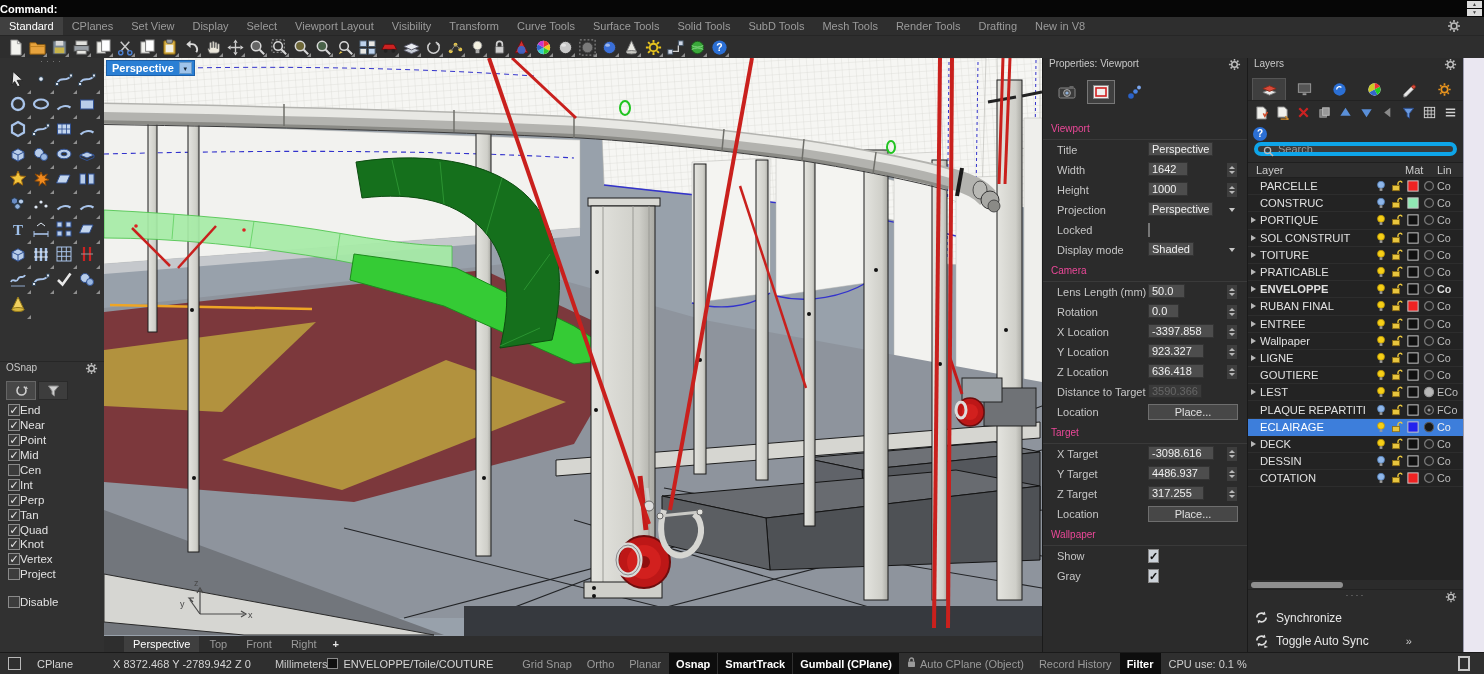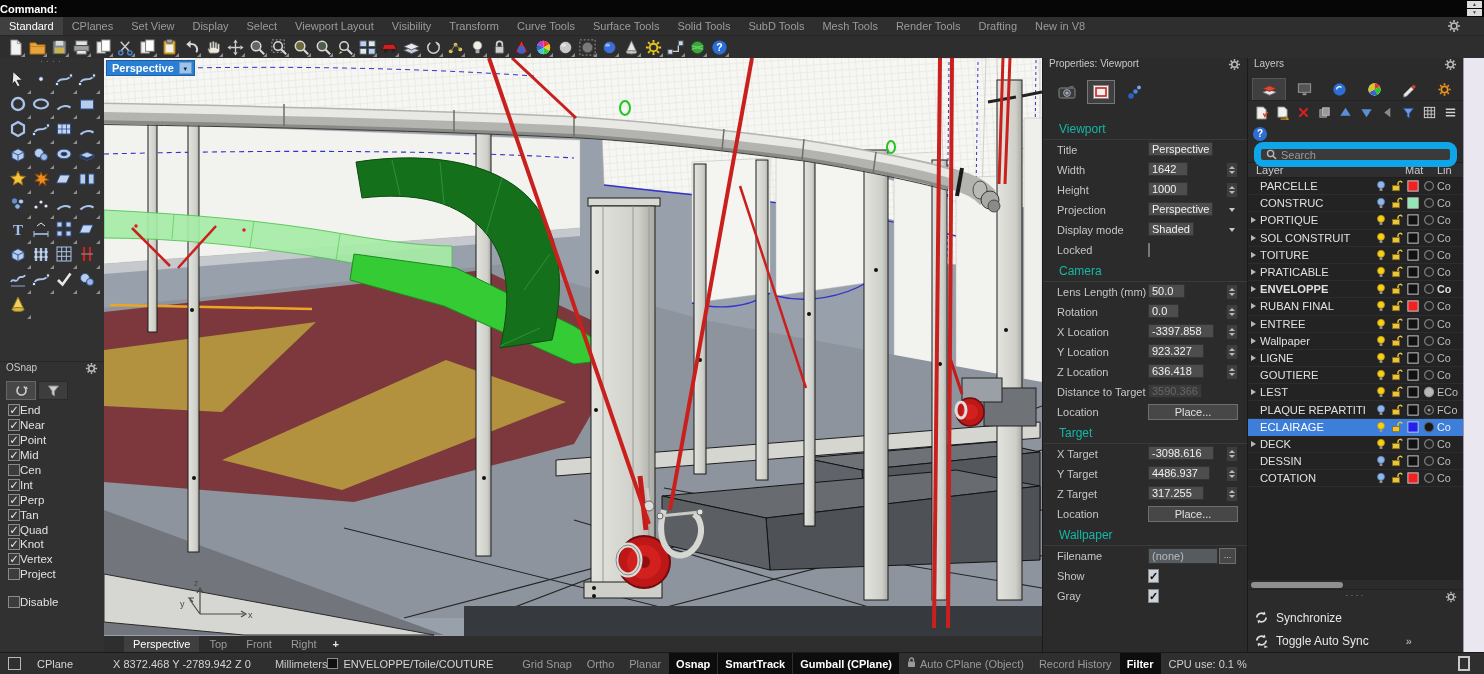--- a/index.html
+++ b/index.html
@@ -51,21 +51,21 @@
 .vtabs{height:16px;background:#2e2e2e;display:flex;align-items:center;padding-left:20px;gap:1px;flex:none}
 .vtab{font-size:11px;color:#9a9a9a;padding:0 9px;line-height:16px}
 .vtab.active{background:#3f3f3f;color:#fff}
 .vtab.add{color:#e8e8e8;font-weight:bold;padding:0 6px}
 
 .props{width:205px;flex:none;background:#2b2b2b;border-left:1px solid #1a1a1a;display:flex;flex-direction:column;font-size:11px;overflow:hidden}
 .ptabs{height:42px;display:flex;gap:6px;padding:4px 0 0 10px;flex:none}
 .ptab{width:28px;height:24px;display:flex;align-items:center;justify-content:center;border:1px solid transparent}
 .ptab.active{background:#3f3f3f;border-color:#777}
 .ptab svg{width:20px;height:20px}
-.psec{border-bottom:1px solid #3a3a3a;height:22px;line-height:22px;color:#14b8a6;font-size:12px;padding-left:16px}
+.psec{border-bottom:1px solid #3a3a3a;height:22px;line-height:22px;color:#ec4899;font-size:10px;padding-left:8px}
 .prow{height:20px;display:flex;align-items:center;padding-left:14px}
 .plabel{flex:1;color:#c6c6c6;white-space:nowrap;overflow:hidden}
 .pctrl{width:90px;margin-right:9px;height:16px;position:relative;flex:none}
 .pctrl .box{width:100%;height:100%;background:#4d4d4d;border:1px solid #333;color:#f0f0f0;font-size:11px;line-height:14px;padding:0 3px;overflow:hidden;white-space:nowrap}
 .pctrl.spinner .box{padding-right:11px}
 .spin{position:absolute;right:1px;top:1px;width:10px;height:14px;background:#3e3e3e;display:flex;flex-direction:column;align-items:center;justify-content:center;gap:2px}
 .spin i{display:block;border-left:3px solid transparent;border-right:3px solid transparent}
 .spin .up{border-bottom:3px solid #b8b8b8}
 .spin .dn{border-top:3px solid #b8b8b8}
 .selarr{position:absolute;right:3px;top:6px;border-left:3.5px solid transparent;border-right:3.5px solid transparent;border-top:4px solid #c8c8c8}
@@ -82,21 +82,21 @@
 .ltabs{height:25px;display:flex;align-items:flex-end;padding:2px 2px 0 4px;gap:1px;border-bottom:1px solid #222;flex:none}
 .ltab{width:34px;height:22px;display:flex;align-items:center;justify-content:center}
 .ltab.active{background:#3f3f3f;border:1px solid #555;border-bottom:none}
 .ltab svg{width:17px;height:17px}
 .ltools{height:22px;display:flex;align-items:center;gap:2px;padding-left:4px;flex:none}
 .ltool{width:19px;height:18px;display:flex;align-items:center;justify-content:center}
 .ltool svg{width:15px;height:15px}
 .lhelp{height:17px;padding-left:5px;flex:none}
 .qicon{display:inline-flex;width:14px;height:14px;border-radius:50%;background:#2b6fd4;color:#fff;font-size:10px;font-weight:bold;align-items:center;justify-content:center}
 .lsearch{height:22px;padding:2px 6px;flex:none}
-.sbox{position:relative;height:25px;background:#3a3a3a;border:7px solid #0ea5e9;border-radius:9px;display:flex;align-items:center;padding-left:20px}
+.sbox{position:relative;height:14px;background:#3a3a3a;border:4px solid #0ea5e9;border-radius:9px;display:flex;padding-left:20px}
 .sbox svg{position:absolute;left:5px;width:11px;height:11px}
 .sbox input{background:transparent;border:none;outline:none;color:#ddd;font-size:11px;width:100%;font-family:"Liberation Sans",sans-serif}
 .sbox input::placeholder{color:#9a9a9a}
 .lcols{height:16px;display:flex;align-items:center;border-top:1px solid #1f1f1f;border-bottom:1px solid #1f1f1f;color:#cbcbcb;font-size:11px;background:#2e2e2e;flex:none}
 .c-layer{flex:1;padding-left:8px}
 .c-mat{width:32px;flex:none}
 .c-lin{width:26px;flex:none;overflow:hidden;white-space:nowrap}
 .llist{height:310px;overflow:hidden;background:#232323;flex:none}
 .lrow{height:17.2px;display:flex;align-items:center;font-size:11.2px;color:#e0e0e0;border-bottom:1px solid #2d2d2d;padding-left:3px}
 .lrow.sel{background:#3d7edb;color:#fff;border-bottom-color:#3d7edb}
@@ -810,26 +810,26 @@
             <span class="pctrl spinner"><span class="box">1000</span><span class="spin">
                 <i class="up"></i>
                 <i class="dn"></i>
               </span></span>
           </div>
           <div class="prow">
             <span class="plabel">Projection</span>
             <span class="pctrl select"><span class="box">Perspective</span><span class="selarr"></span></span>
           </div>
           <div class="prow">
+            <span class="plabel">Locked</span>
+            <span class="pcbwrap"><span class="pcb off"></span></span>
+          </div>
+          <div class="prow">
             <span class="plabel">Display mode</span>
             <span class="pctrl select"><span class="box">Shaded</span><span class="selarr"></span></span>
-          </div>
-          <div class="prow">
-            <span class="plabel">Locked</span>
-            <span class="pcbwrap"><span class="pcb off"></span></span>
           </div>
           <div class="psec">Camera</div>
           <div class="prow">
             <span class="plabel">Lens Length (mm)</span>
             <span class="pctrl spinner"><span class="box">50.0</span><span class="spin">
                 <i class="up"></i>
                 <i class="dn"></i>
               </span></span>
           </div>
           <div class="prow">
@@ -888,27 +888,20 @@
             <span class="pctrl spinner"><span class="box">317.255</span><span class="spin">
                 <i class="up"></i>
                 <i class="dn"></i>
               </span></span>
           </div>
           <div class="prow">
             <span class="plabel">Location</span>
             <span class="pbtn">Place...</span>
           </div>
           <div class="psec">Wallpaper</div>
-          <div class="prow">
-            <span class="plabel">Filename</span>
-            <span class="filewrap">
-              <span class="filebox">(none)</span>
-              <span class="filebtn">...</span>
-            </span>
-          </div>
           <div class="prow">
             <span class="plabel">Show</span>
             <span class="pcbwrap"><span class="pcb">✓</span></span>
           </div>
           <div class="prow">
             <span class="plabel">Gray</span>
             <span class="pcbwrap"><span class="pcb">✓</span></span>
           </div>
         </div>
     </div>

